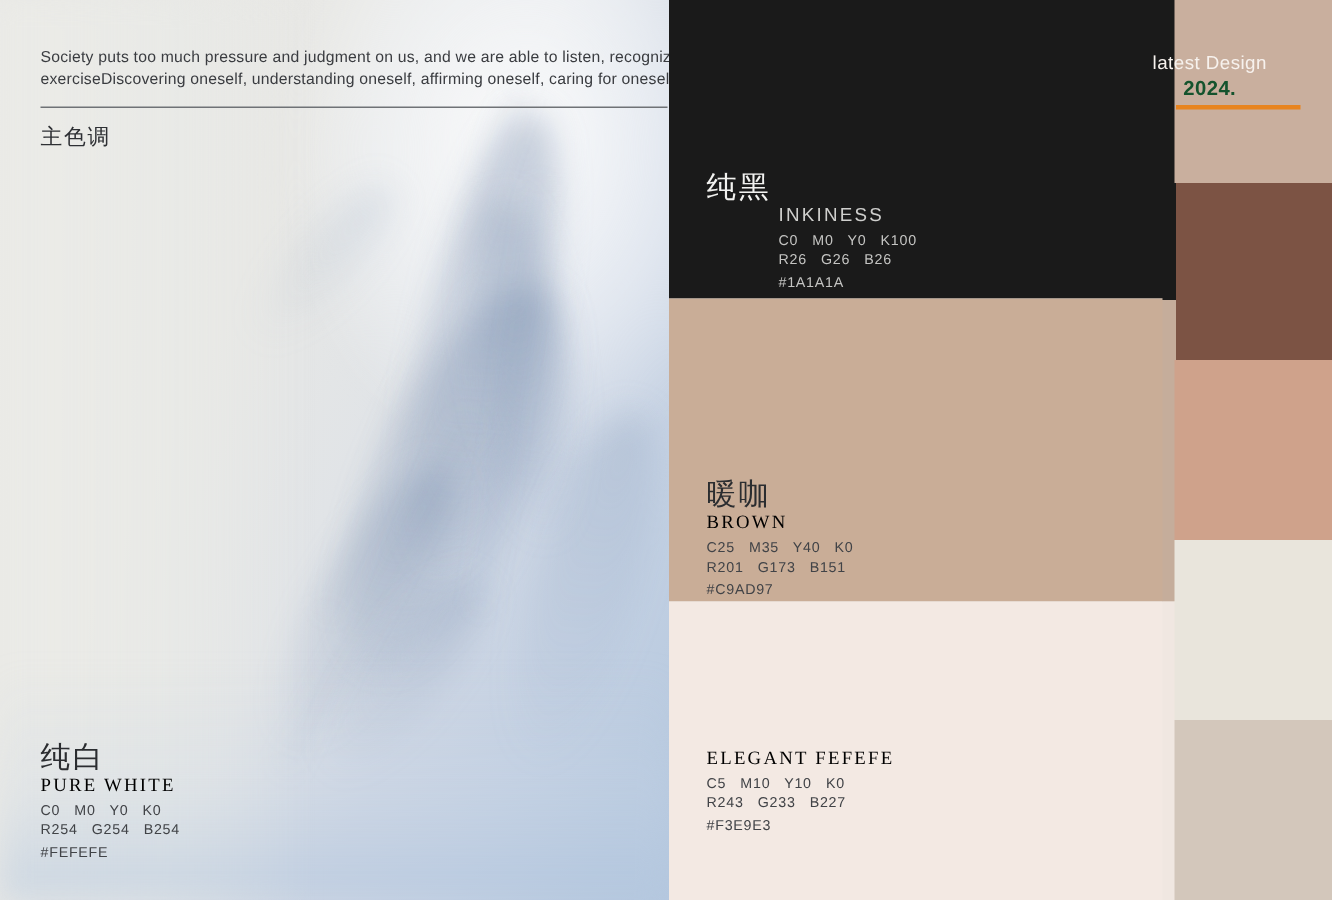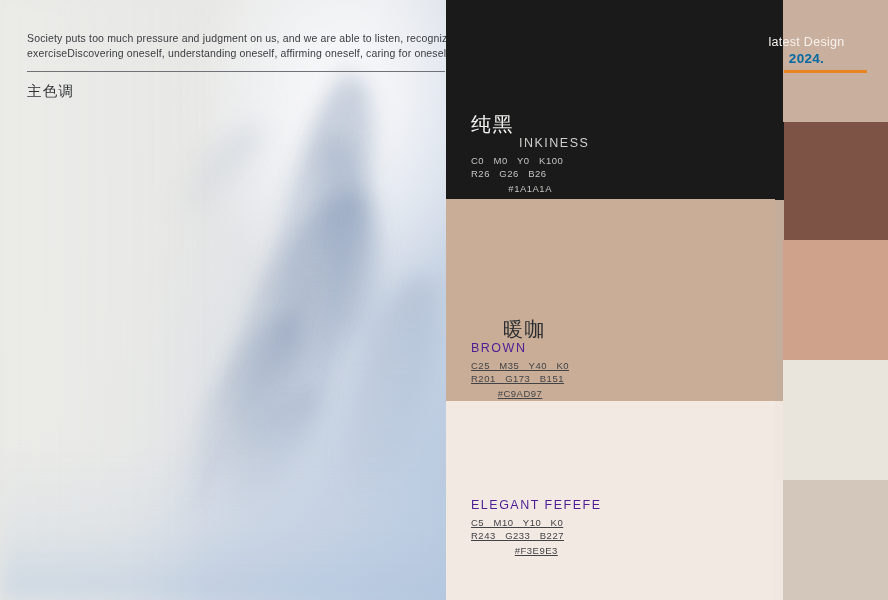--- a/index.html
+++ b/index.html
@@ -114,28 +114,27 @@
     font-size:12.5px;line-height:16px;letter-spacing:1.5px;
     margin-bottom:3px;
   }
   .sw-row{
     font-size:9.5px;line-height:13px;letter-spacing:0.5px;
     white-space:pre;
   }
   .sw-hex{
     font-size:9.5px;line-height:13px;letter-spacing:0.5px;
     margin-top:2px;
-    text-align:center;
-  }
-  .dark-text .sw-cn{color:#2b2d30;margin-left:32px;}
-  .dark-text .sw-en{color:#4c1d95;}
-  .dark-text .sw-row,.dark-text .sw-hex{color:#414347;text-decoration:underline;}
+  }
+  .dark-text .sw-cn{color:#2b2d30;}
+  .dark-text .sw-en{color:#000000;font-family:Liberation Serif, serif;}
+  .dark-text .sw-row,.dark-text .sw-hex{color:#414347;}
   .light-text .sw-cn{color:#f2f2f0;}
   .light-text .sw-en{color:#cfcfcd;margin-left:48px;}
-  .light-text .sw-row,.light-text .sw-hex{color:#c4c4c2;}
+  .light-text .sw-row,.light-text .sw-hex{color:#c4c4c2;margin-left:48px;}
 
   .info-pure-white{left:27px;top:494px;}
   .info-inkiness{left:471px;top:114px;}
   .info-brown{left:471px;top:319px;}
   .info-elegant-white{left:471px;top:497px;}
 
   
   .center-col{position:absolute;left:446px;top:0;width:337px;height:600px;}
   .block-ink{position:absolute;left:0;top:0;width:337px;height:199px;background:#1a1a1a;}
   .block-brown{position:absolute;left:0;top:199px;width:337px;height:202px;background:#c9ad97;}
@@ -168,21 +167,21 @@
   .latest-design{
     position:absolute;left:763px;top:34px;width:96px;
     text-align:center;color:#ffffff;
   }
   .ld-line1{
     font-size:12.5px;line-height:16px;letter-spacing:0.3px;
     color:#f7f2ee;display:block;padding-right:9px;
   }
   .ld-line2{
     font-size:13.5px;line-height:17px;font-weight:bold;letter-spacing:0.3px;
-    color:#0369a1;display:block;padding-right:9px;
+    color:#14532d;display:block;padding-right:9px;
   }
   .orange-rule{
     position:absolute;left:784px;top:70px;width:83px;height:2.5px;
     background:#e8841f;
   }
 </style>
 </head>
 <body>
 
 <div class="board">
@@ -228,20 +227,27 @@
     <div class="strip strip-4"></div>
     <div class="strip strip-5"></div>
   </div>
 
   <div class="latest-design">
     <span class="ld-line1">latest Design</span>
     <span class="ld-line2">2024.</span>
   </div>
   <div class="orange-rule"></div>
 
+  <div class="swatch-info info-pure-white dark-text">
+    <div class="sw-cn">纯白</div>
+    <div class="sw-en">PURE WHITE</div>
+    <div class="sw-row">C0   M0   Y0   K0</div>
+    <div class="sw-row">R254   G254   B254</div>
+    <div class="sw-hex">#FEFEFE</div>
+  </div>
 
   <div class="swatch-info info-inkiness light-text">
     <div class="sw-cn">纯黑</div>
     <div class="sw-en">INKINESS</div>
     <div class="sw-row">C0   M0   Y0   K100</div>
     <div class="sw-row">R26   G26   B26</div>
     <div class="sw-hex">#1A1A1A</div>
   </div>
 
   <div class="swatch-info info-brown dark-text">

